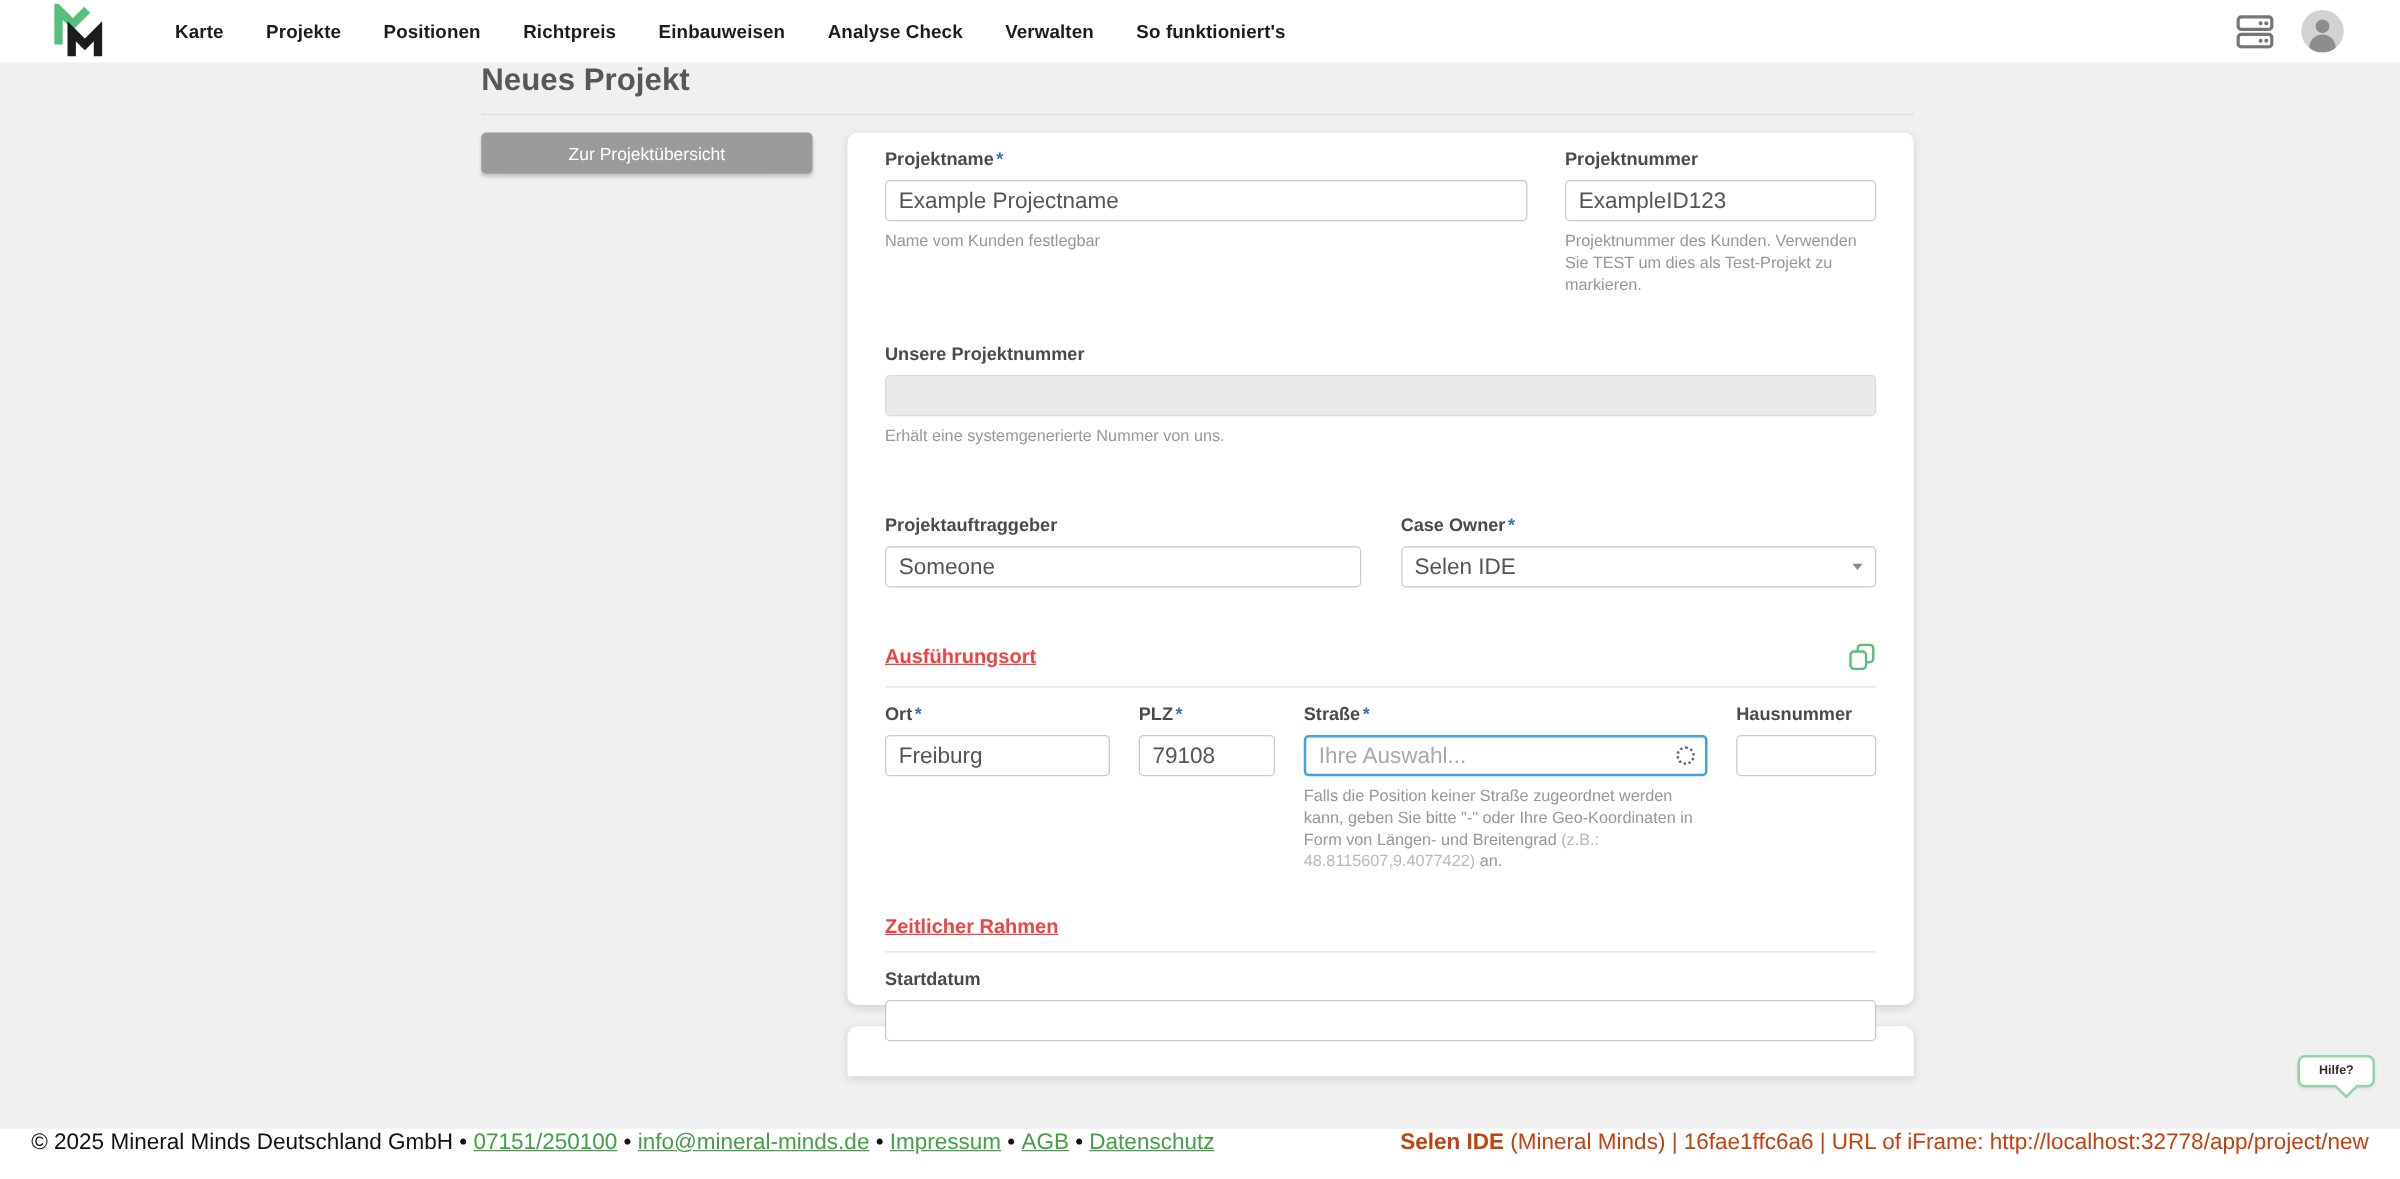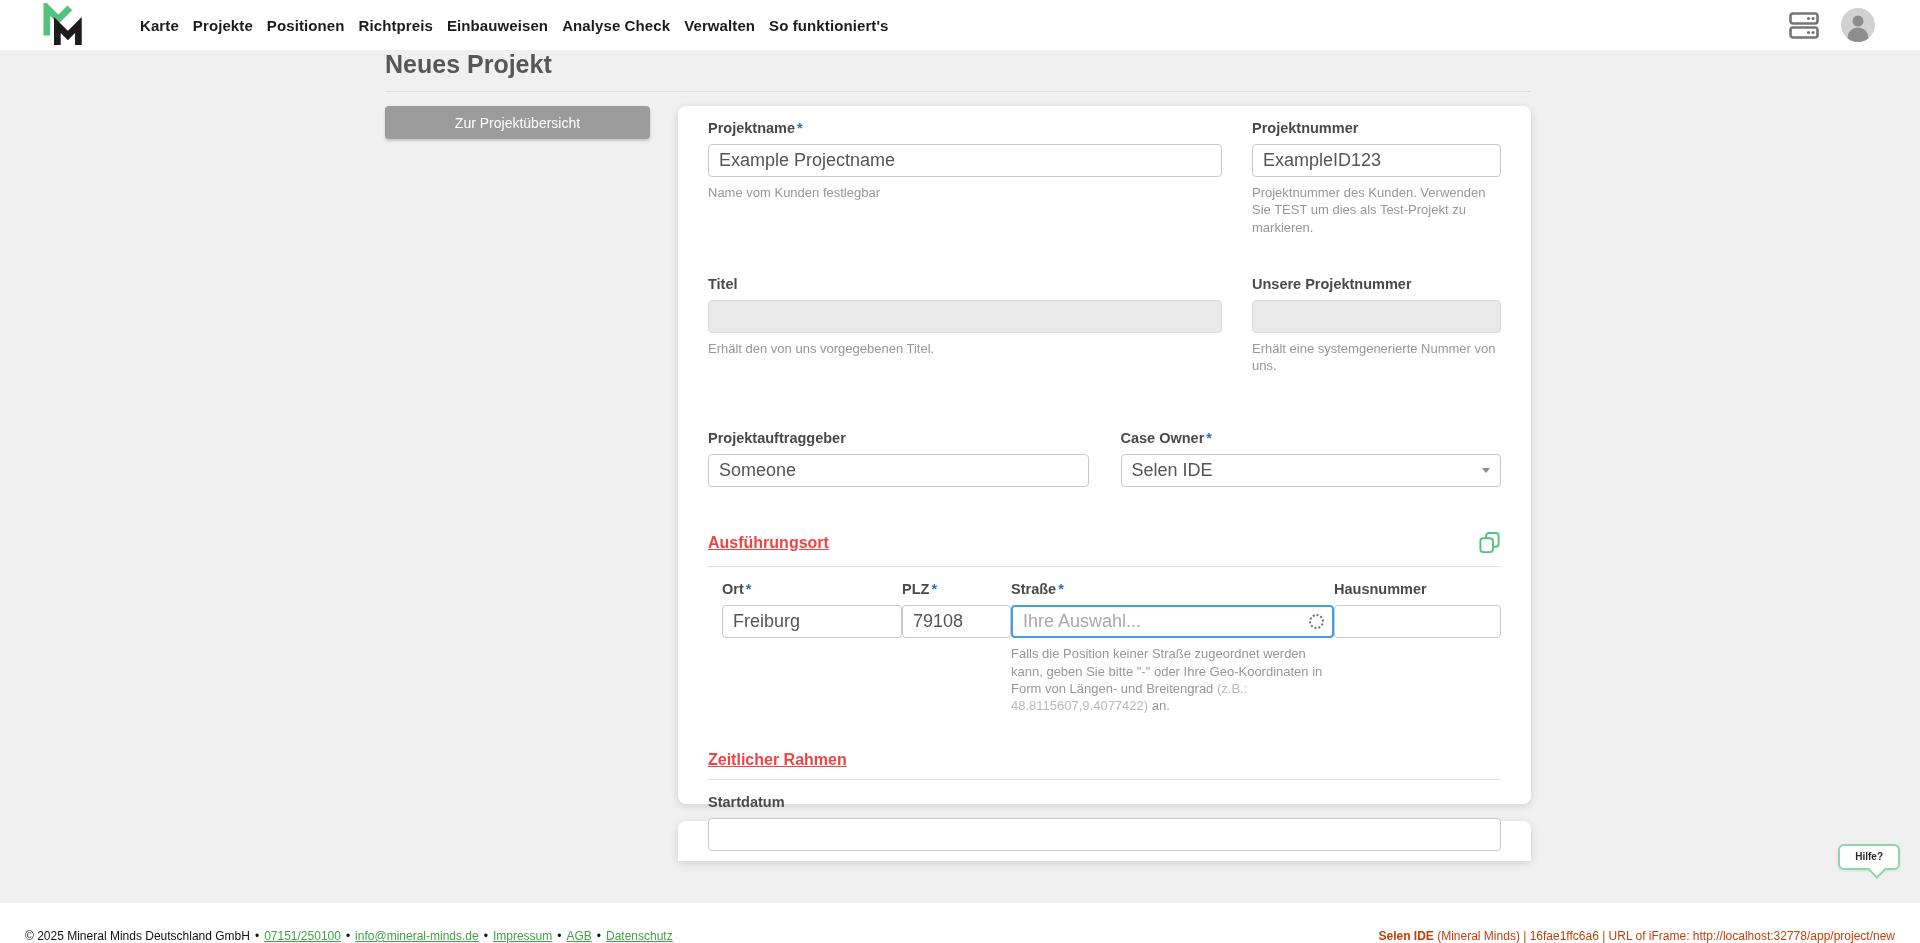--- a/index.html
+++ b/index.html
@@ -4,21 +4,21 @@
 <style>
   * { margin:0; padding:0; box-sizing:border-box; }
   html,body { width:1920px; height:943px; overflow:hidden; font-family:"Liberation Sans", sans-serif; background:#f0f0f0; }
 
   
   .header {
     height:50px; background:#ffffff; display:flex; align-items:center;
     padding-left:40px; padding-right:45px; position:relative; z-index:5;
   }
   .logo { width:50px; height:44px; display:flex; align-items:center; }
-  .nav { display:flex; align-items:center; gap:14px; margin-left:50px; }
+  .nav { display:flex; align-items:center; gap:34px; margin-left:50px; }
   .nav a {
     font-size:15px; font-weight:600; color:#1c1c1c; text-decoration:none;
     letter-spacing:0.1px; cursor:pointer;
   }
   .header-right { margin-left:auto; display:flex; align-items:center; gap:22px; }
   .avatar {
     width:34px; height:34px; border-radius:50%; background:#d2d2d2; overflow:hidden;
     display:flex; align-items:center; justify-content:center; cursor:pointer;
   }
 
@@ -75,21 +75,21 @@
   .select-arrow {
     width:0; height:0; border-left:4.5px solid transparent;
     border-right:4.5px solid transparent; border-top:5.5px solid #8a8a8a;
   }
 
   .section-head { display:flex; align-items:center; justify-content:space-between; margin-top:44px; }
   .section-title { font-size:16px; font-weight:700; color:#ef4444;text-decoration:underline; }
   .section-rule { border:none; border-top:1px solid #e2e2e2; margin-top:12px; }
   .copy-btn { background:none; border:none; cursor:pointer; padding:0; line-height:0; }
 
-  .row-addr { margin-top:14px;margin-left:14px; }
+  .row-addr { gap:23px; margin-top:14px; }
   .w-ort { width:180px; } .w-plz { width:109px; } .w-str { width:323px; } .w-hnr { flex:1; }
 
   .input-wrap { position:relative; }
   .input-focused {
     border:2px solid #42a0e8 !important; padding-right:30px;
   }
   .spinner {
     position:absolute; right:10px; top:50%; margin-top:-8px; width:15px; height:15px;
     border:2px dotted #6b6b6b; border-radius:50%;
   }
@@ -106,23 +106,23 @@
     box-shadow:0 1px 3px rgba(0,0,0,0.08);
   }
   .help-bubble::after {
     content:""; position:absolute; right:14px; bottom:-8px; width:12px; height:12px;
     background:#ffffff; border-right:2px solid #8fd6a4; border-bottom:2px solid #8fd6a4;
     transform:rotate(45deg);
   }
 
   
   .footer {
-    height:40px; background:#ffffff; display:flex; align-items:flex-end;
+    height:40px; background:#ffffff; display:flex; align-items:flex-start;
     justify-content:space-between; padding:0 25px; position:relative; z-index:6;
-    font-size:12px; color:#111;
+    font-size:18px; color:#111;
   }
   .footer-left { display:flex; align-items:center; gap:5px; white-space:nowrap; }
   .footer a { color:#43a047; text-decoration:underline; cursor:pointer; }
   .footer-right { white-space:nowrap; color:#c2410c; }
   .footer-right b { font-weight:700; }
 </style>
 </head>
 <body>
 
 <div class="header">
@@ -179,25 +179,20 @@
             <div class="f-help">Name vom Kunden festlegbar</div>
           </div>
           <div class="col-side">
             <label class="f-label">Projektnummer</label>
             <input class="f-input" type="text" value="ExampleID123" style="">
             <div class="f-help">Projektnummer des Kunden. Verwenden Sie TEST um dies als Test-Projekt zu markieren.</div>
           </div>
         </div>
 
         <div class="frow row-wide mt-40">
-          <div class="col-main">
-            <label class="f-label">Titel</label>
-            <input class="f-input disabled" type="text" disabled="" value="" style="">
-            <div class="f-help">Erhält den von uns vorgegebenen Titel.</div>
-          </div>
           <div class="col-side">
             <label class="f-label">Unsere Projektnummer</label>
             <input class="f-input disabled" type="text" disabled="" value="" style="">
             <div class="f-help">Erhält eine systemgenerierte Nummer von uns.</div>
           </div>
         </div>
 
         <div class="frow row-half">
           <div class="col">
             <label class="f-label">Projektauftraggeber</label>

